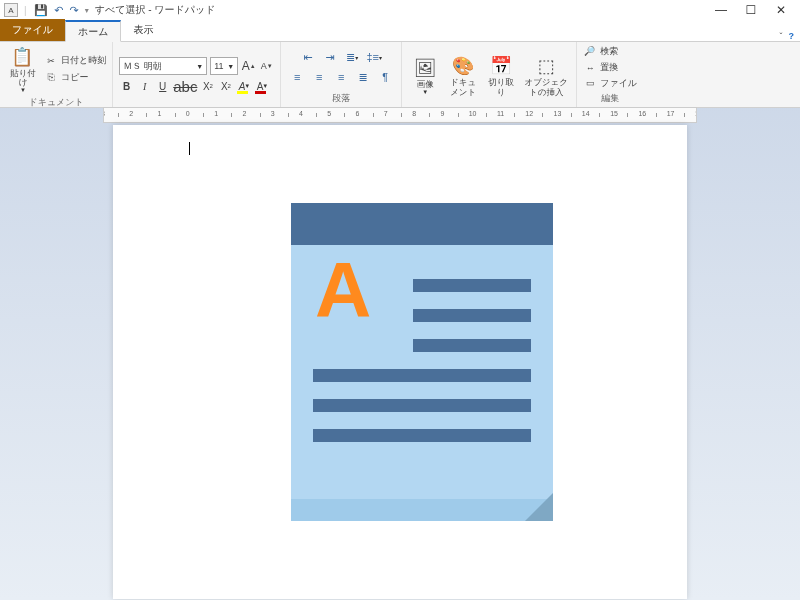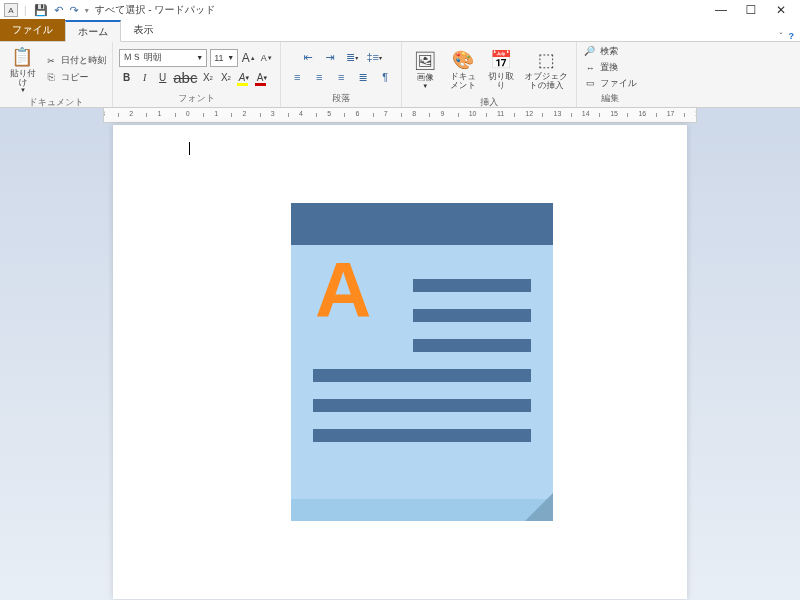--- a/index.html
+++ b/index.html
@@ -146,21 +146,20 @@
             <span class="bar" style="background:#ffff00"></span>
             <span class="dcaret">▾</span>
         </div>
         <div class="fmtbtn colorbtn">
           <span>A</span>
             <span class="bar" style="background:#cc0000"></span>
             <span class="dcaret">▾</span>
         </div>
       </div>
     </div>
-    <div class="group-label">フォント</div>
   </div>
 
   <div class="group">
     <div class="group-body" style="flex-direction:column;gap:4px;justify-content:center">
       <div class="pararow">
         <div class="parabtn">⇤</div>
         <div class="parabtn">⇥</div>
         <div class="parabtn">≣<span class="dcaret" style="font-size:6px">▾</span></div>
         <div class="parabtn">‡≡<span class="dcaret" style="font-size:6px">▾</span></div>
       </div>
@@ -188,21 +187,20 @@
       </div>
       <div class="bigbtn">
         <div class="ico">📅</div>
         <div class="lbl">切り取り</div>
       </div>
       <div class="bigbtn" style="width:48px">
         <div class="ico">⬚</div>
         <div class="lbl">オブジェクトの挿入</div>
       </div>
     </div>
-    <div class="group-label">挿入</div>
   </div>
 
   <div class="group" style="border-right:none">
     <div class="group-body">
       <div class="editrow">
         <div class="smallbtn">
           <span class="ico">🔎</span>
           <span>検索</span>
         </div>
         <div class="smallbtn">

